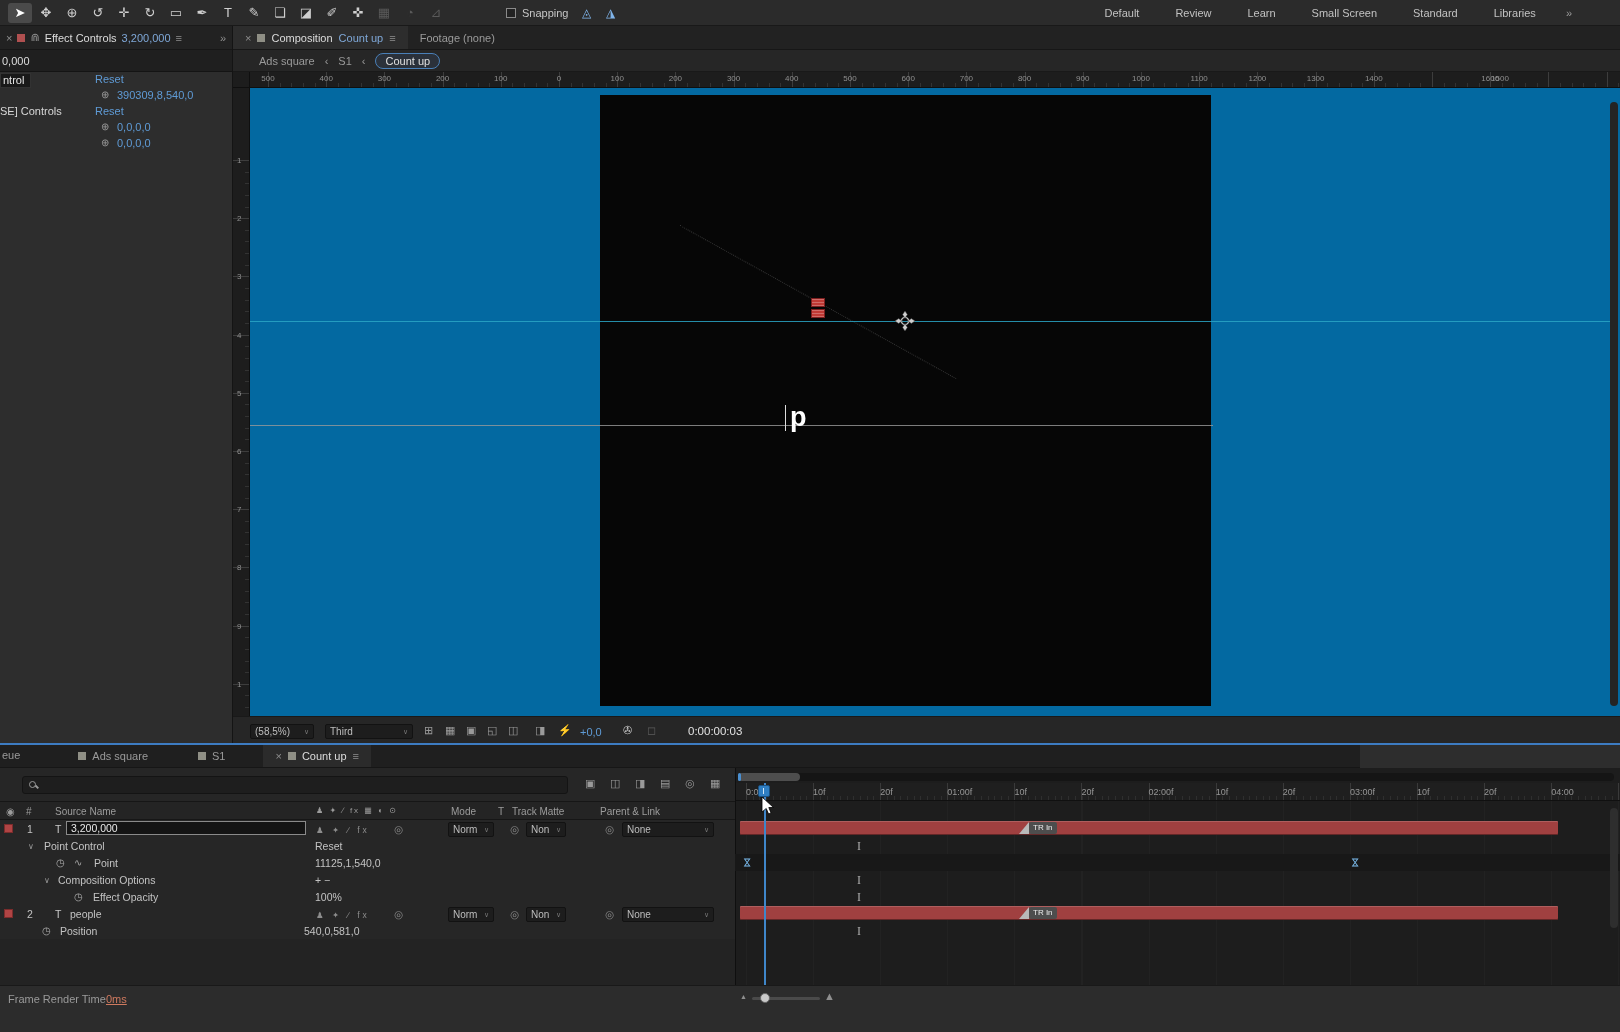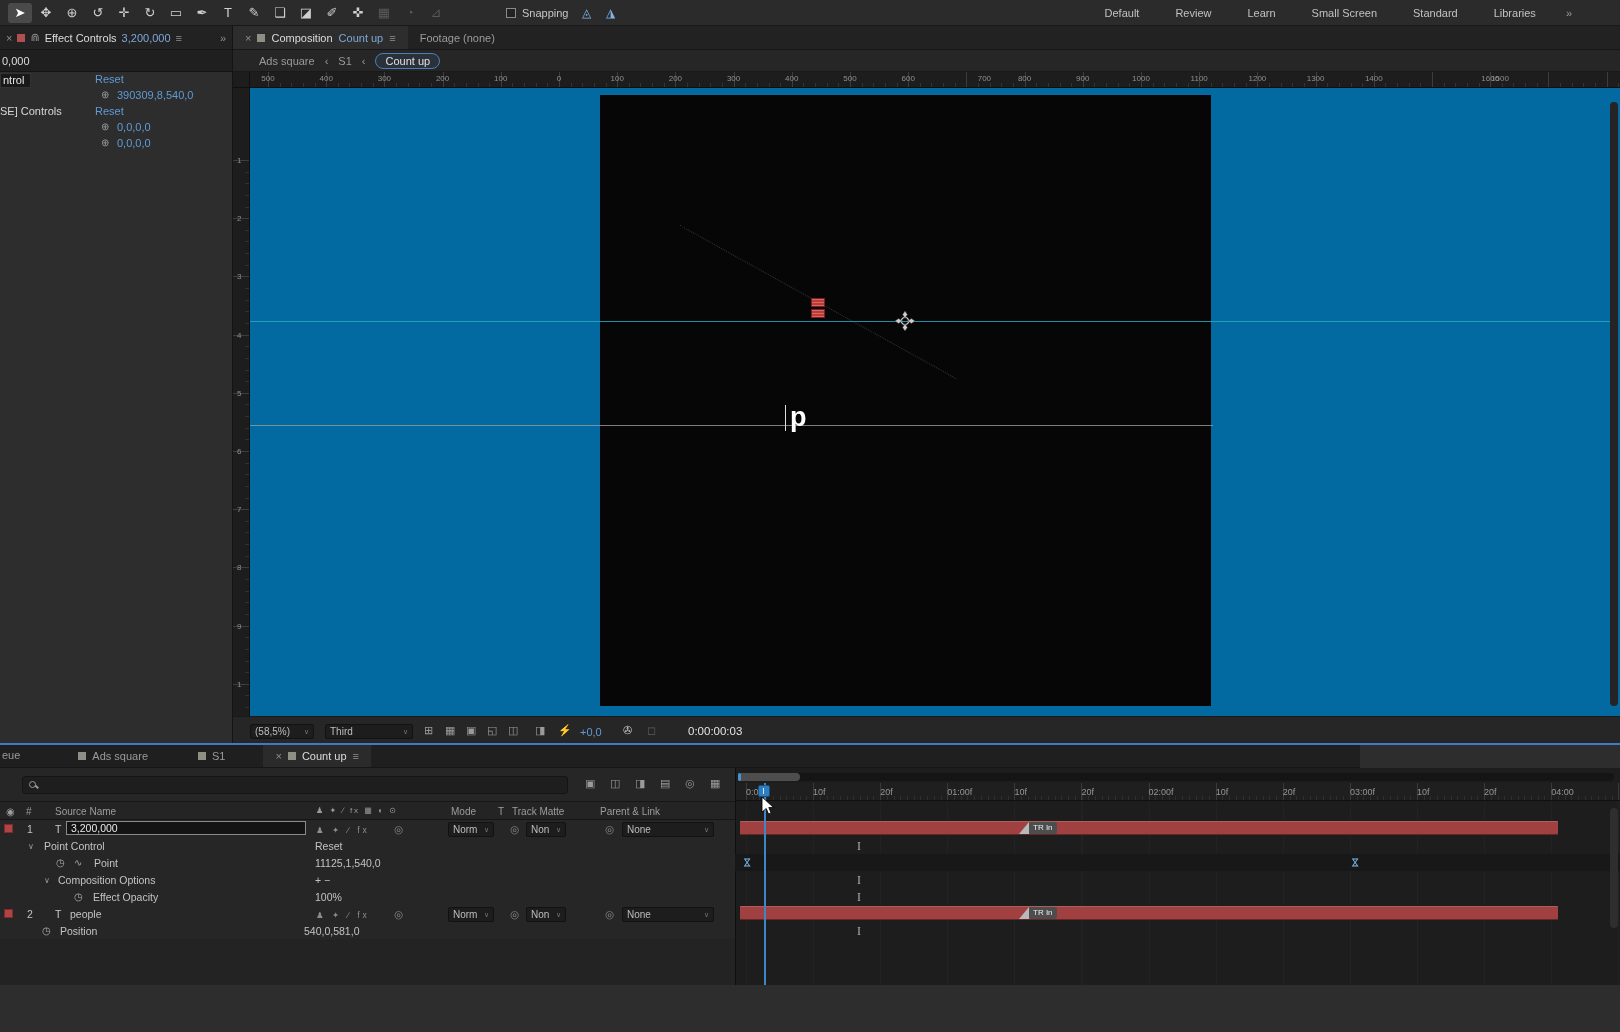--- a/index.html
+++ b/index.html
@@ -233,21 +233,21 @@
           <span class="hrl" style="left: 134.4px;">300</span>
           <span class="hrl" style="left: 192.6px;">200</span>
           <span class="hrl" style="left: 250.8px;">100</span>
           <span class="hrl" style="left: 309px;">0</span>
           <span class="hrl" style="left: 367.2px;">100</span>
           <span class="hrl" style="left: 425.4px;">200</span>
           <span class="hrl" style="left: 483.6px;">300</span>
           <span class="hrl" style="left: 541.8px;">400</span>
           <span class="hrl" style="left: 600px;">500</span>
           <span class="hrl" style="left: 658.2px;">600</span>
-          <span class="hrl" style="left: 716.4px; margin-left: 18px;">700</span>
+          <span class="hrl" style="left: 716.4px;">700</span>
           <span class="hrl" style="left: 774.6px;">800</span>
           <span class="hrl" style="left: 832.8px;">900</span>
           <span class="hrl" style="left: 891px;">1000</span>
           <span class="hrl" style="left: 949.2px;">1100</span>
           <span class="hrl" style="left: 1007.4px;">1200</span>
           <span class="hrl" style="left: 1065.6px;">1300</span>
           <span class="hrl" style="left: 1123.8px;">1400</span>
           <span class="hrl" style="left: 1250px; text-align: right;">1500</span>
           <span class="hrl" style="left: 1240.2px;">1600</span>
         </div>
@@ -460,14 +460,22 @@
       <div class="trow" style="top: 177px;">
         <span class="cell ico" style="left: 42px;">◷</span>
         <span class="cell" style="left: 60px;">Position</span>
         <span class="cell link" style="left: 304px;">540,0,581,0</span>
       </div>
       <div class="lane" style="top: 177px;">
         <span class="imark" style="left: 122px;">I</span>
       </div>
     </section>
 
+  <footer id="statusbar">
+    <span style="left:8px;top:7px">Frame Render Time</span>
+    <span class="frt-val" style="left:106px;top:7px">0ms</span>
+    <span class="mtn" style="left:740px;top:7px;font-size:7px">▲</span>
+    <div class="ztrack"></div>
+    <div class="zknob"></div>
+    <span class="mtn" style="left:824px;top:4px;font-size:11px">▲</span>
+  </footer>
 
 </div>
 
 </body></html>

